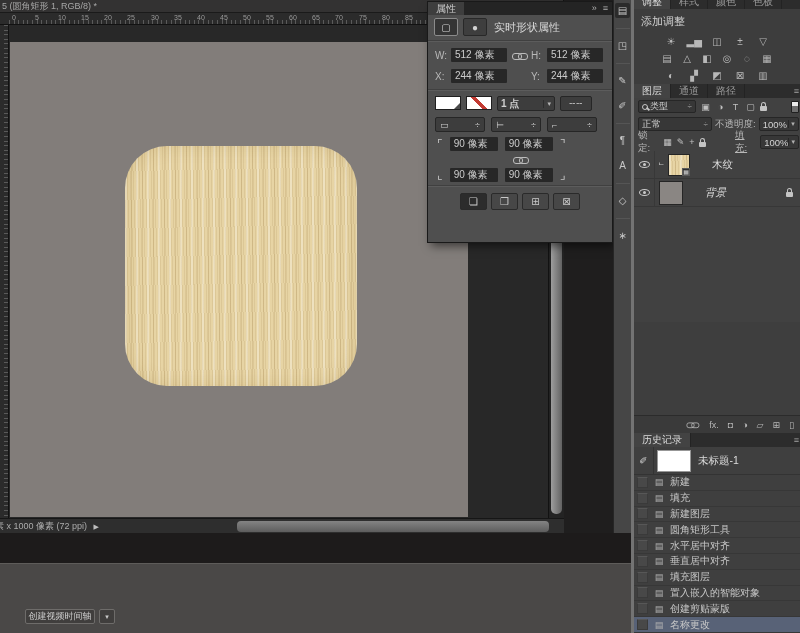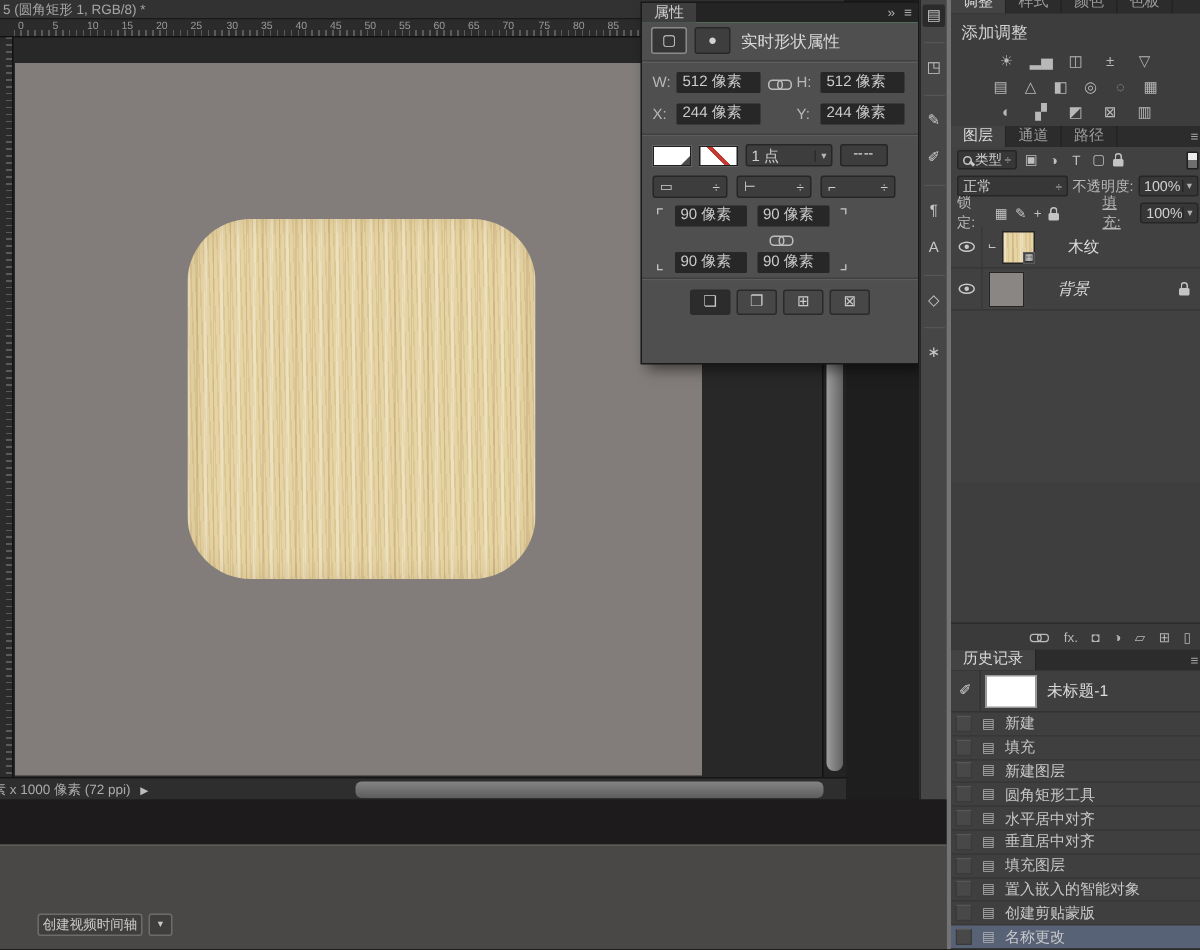--- a/index.html
+++ b/index.html
@@ -60,21 +60,21 @@
   .fp-head{display:flex;align-items:center;gap:5px;padding:3px 6px;height:24px;}
   .fp-iconbtn{width:24px;height:18px;background:#3e3e3e;border:1px solid #282828;border-radius:2px;
               display:flex;align-items:center;justify-content:center;color:#d2d2d2;font-size:10px;}
   .fp-iconbtn.sel{border-color:#8b8b8b;background:#353535;}
   .fp-title{color:#d8d8d8;font-size:11px;margin-left:2px;}
   .fp-sep{height:2px;margin:1px 0;background:#404040;border-bottom:1px solid #5c5c5c;}
   .fp-dims{display:grid;grid-template-columns:16px 56px 24px 16px 56px;align-items:center;padding:5px 7px;row-gap:7px;}
   .fp-lab{color:#b8b8b8;}
   .fp-field{background:#272727;border-radius:1px;color:#cccccc;height:14px;line-height:14px;padding:0 4px;overflow:hidden;white-space:nowrap;}
   .fp-dims .chain{justify-self:center;}
-  .fp-stroke{display:flex;align-items:flex-end;gap:5px;padding:4px 7px;height:23px;}
+  .fp-stroke{display:flex;align-items:flex-start;gap:5px;padding:4px 7px;height:23px;font-weight:bold;}
   .swatch{width:26px;height:14px;background:#fff;border:1px solid #1f1f1f;position:relative;}
   .swatch.fold::after{content:"";position:absolute;right:0;bottom:0;border-left:6px solid transparent;border-bottom:6px solid #4a4a4a;}
   .swatch.nostroke{background-image:linear-gradient(45deg,transparent 44%,#c23a32 44% 56%,transparent 56%);}
   .fp-select{height:15px;background:#3d3d3d;border:1px solid #262626;border-radius:2px;display:flex;align-items:center;
              justify-content:space-between;padding:0 3px;color:#cfcfcf;}
   .fp-select .dd{font-size:7px;color:#b5b5b5;border-left:1px solid #2c2c2c;padding-left:3px;margin-left:3px;}
   .fp-strokew{width:58px;}
   .fp-dashbtn{width:32px;height:15px;background:#3d3d3d;border:1px solid #262626;border-radius:2px;
               display:flex;align-items:center;justify-content:center;color:#d5d5d5;letter-spacing:1px;}
   .fp-minis{display:flex;gap:6px;padding:2px 7px;height:19px;}
@@ -107,21 +107,21 @@
 
   .adj-tabs{height:9px;}
   .adj-tabs .ptab{line-height:16px;margin-top:-6px;}
   .adj-title{font-size:11px;color:#d0d0d0;padding:5px 7px 2px;}
   .adj-row{display:flex;justify-content:center;gap:8px;margin:4px 0;}
   .adj-row.tight{gap:5px;}
   .adj-ico{width:15px;height:13px;color:#b8b8b8;font-size:10px;line-height:13px;text-align:center;}
 
   .lay{position:absolute;left:0;top:84px;width:169px;height:349px;background:#414141;}
   .lay-filter{height:17px;display:flex;align-items:center;gap:4px;padding:0 4px;}
-  .lf-select{width:40px;height:13px;background:#373737;border:1px solid #262626;border-radius:2px;display:flex;
+  .lf-select{width:58px;height:13px;background:#373737;border:1px solid #262626;border-radius:2px;display:flex;
              align-items:center;font-size:9px;color:#cecece;padding:0 3px;}
   .lf-select .sp{margin-left:auto;font-size:8px;color:#b0b0b0;}
   .lf-ico{color:#c0c0c0;font-size:9px;width:11px;text-align:center;}
   .lf-toggle{margin-left:auto;width:8px;height:12px;border:1px solid #202020;border-radius:1px;
              background:linear-gradient(180deg,#ececec 0 45%,#6f6f6f 45%);}
   .lay-blend{height:18px;display:flex;align-items:center;gap:3px;padding:0 4px;font-size:9.5px;color:#b8b8b8;}
   .blend-select{width:74px;height:14px;background:#373737;border:1px solid #262626;border-radius:2px;display:flex;
                 align-items:center;justify-content:space-between;padding:0 3px;color:#d2d2d2;font-size:9.5px;}
   .blend-select .sp{font-size:8px;color:#b0b0b0;}
   .pct{width:40px;height:14px;background:#373737;border:1px solid #262626;border-radius:2px;display:flex;

